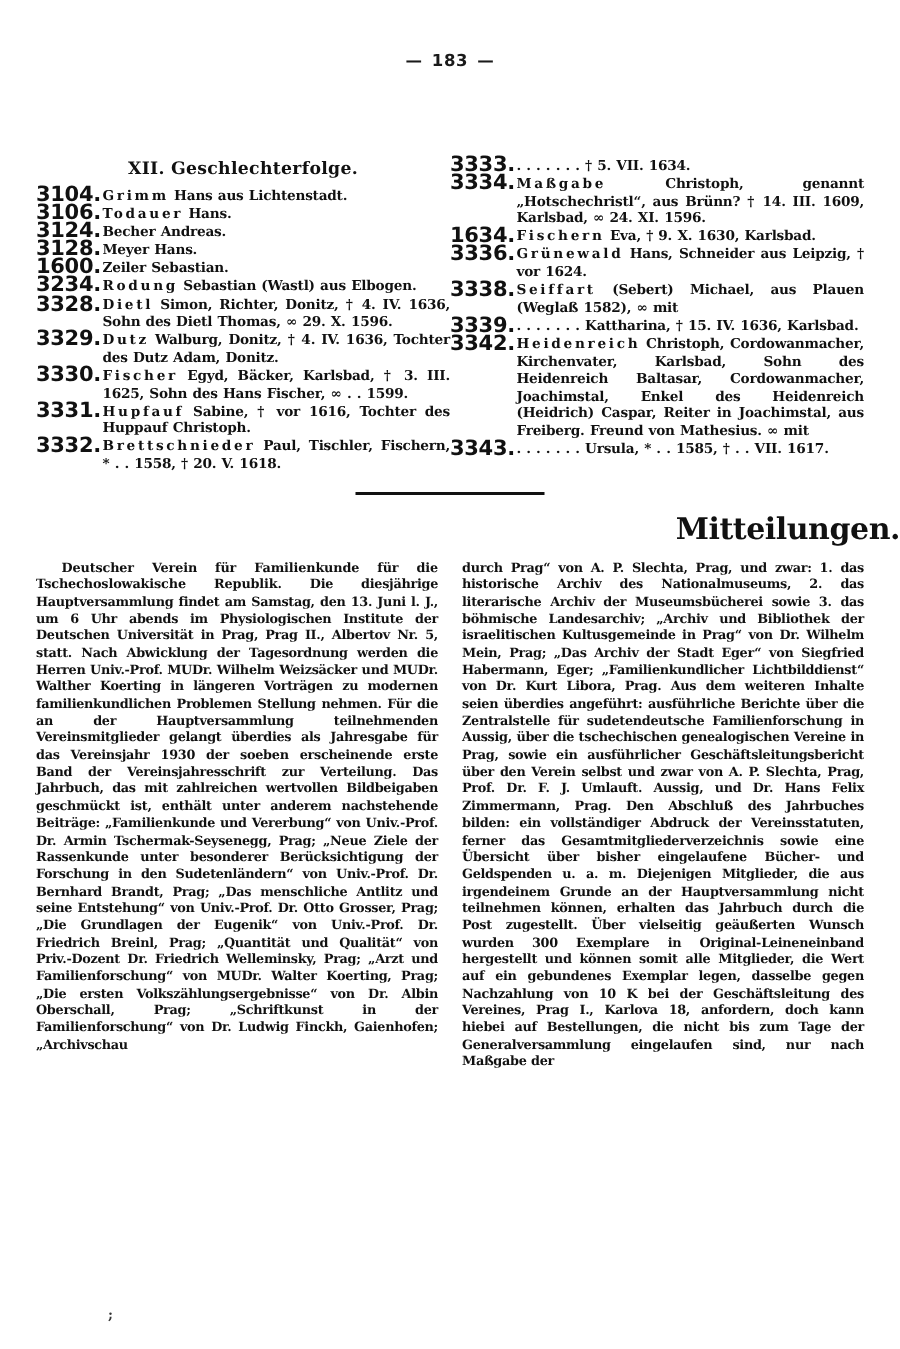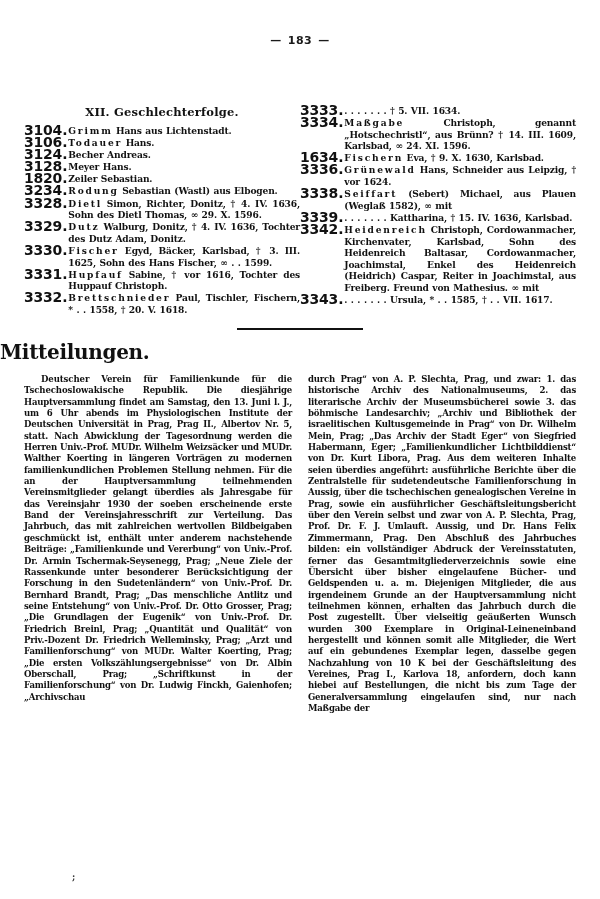--- a/index.html
+++ b/index.html
@@ -93,21 +93,21 @@
   
   .rule {
     width: 126px;
     height: 2px;
     background: #111;
     margin: 12px auto 10px auto;
   }
 
   
   .mitteilungen-title {
-    text-align: left;
+    text-align: right;
     font-family: "DejaVu Serif", "Liberation Serif", serif;
     font-weight: bold;
     font-size: 20px;
     letter-spacing: -0.3px;
     margin: 2px 0 10px 0;
   }
 
   
   .article-cols {
     display: flex;
@@ -167,21 +167,21 @@
           </div>
           <div class="entry">
             <span class="num">3124.</span>
             <span class="body">Becher Andreas.</span>
           </div>
           <div class="entry">
             <span class="num">3128.</span>
             <span class="body">Meyer Hans.</span>
           </div>
           <div class="entry">
-            <span class="num">1820.</span>
+            <span class="num">1600.</span>
             <span class="body">Zeiler Sebastian.</span>
           </div>
           <div class="entry">
             <span class="num">3234.</span>
             <span class="body"><span class="sp">Rodung</span> Sebastian (Wastl) aus Elbogen.</span>
           </div>
           <div class="entry">
             <span class="num">3328.</span>
             <span class="body"><span class="sp">Dietl</span> Simon, Richter, Donitz, † 4. IV. 1636, Sohn des Dietl Thomas, ∞ 29. X. 1596.</span>
           </div>

